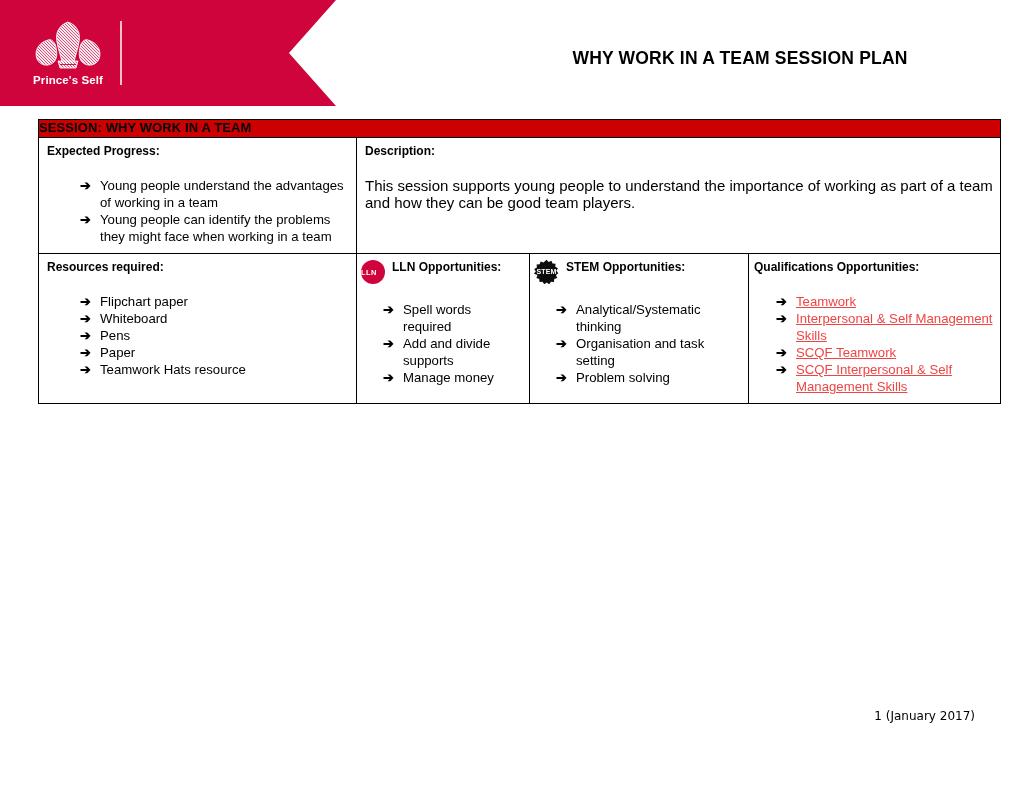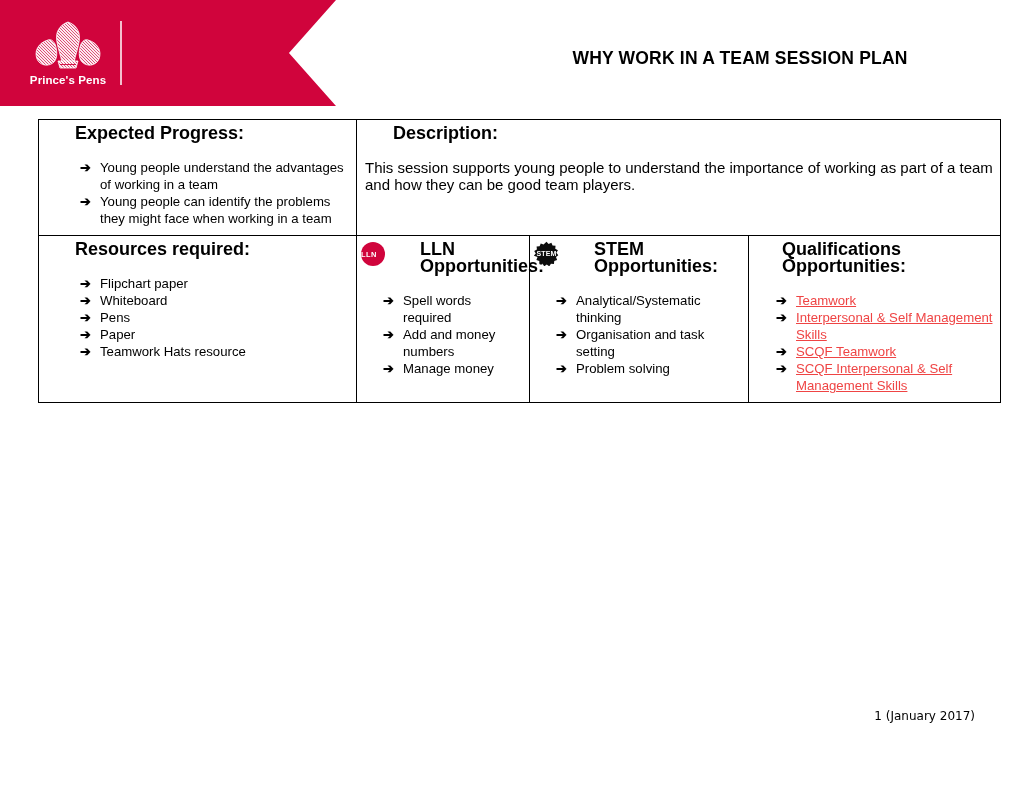--- a/index.html
+++ b/index.html
@@ -109,24 +109,23 @@
     font-size: 13px;
     font-weight: bold;
     letter-spacing: .1px;
     line-height: 15px;
   }
 
   .cell {
     padding: 5px 6px 8px 8px;
   }
   .cell-title {
-    font-size: 18px;
+    font-size: 12px;
     font-weight: bold;
     line-height: 17px;
-    margin-left: 28px;
   }
   .body-text {
     font-size: 15px;
     line-height: 17px;
   }
   .spacer-line { height: 17px; }
 
   ul.arrow-list {
     list-style: none;
     margin: 0;
@@ -227,37 +226,42 @@
         <path d="M17,20 C7,23 3,31 6,39 C9,46 18,47 23,42 C27,38 26,29 24,24 C22,20 19,19 17,20 Z" fill="url(#hatch)" stroke="#ffffff" stroke-width="0.8"></path>
 
         <path d="M57,20 C67,23 71,31 68,39 C65,46 56,47 51,42 C47,38 48,29 50,24 C52,20 55,19 57,20 Z" fill="url(#hatch)" stroke="#ffffff" stroke-width="0.8"></path>
 
         <path d="M37,2 C28,5 24,13 26,22 C27,29 30,36 31,43 L43,43 C44,36 47,29 48,22 C50,13 46,5 37,2 Z" fill="url(#hatch)" stroke="#ffffff" stroke-width="0.8"></path>
 
         <path d="M27,41 L47,41 L45,48 L29,48 Z" fill="url(#hatch)" stroke="#ffffff" stroke-width="0.8"></path>
         <path d="M29,44.5 L45,44.5" stroke="#D0043C" stroke-width="0.9"></path>
       </svg>
     </span>
-    <span class="crest-word">Prince's Pens</span>
+    <span class="crest-word">Prince's Self</span>
   </div>
   <div class="brand-divider"></div>
 </div>
 
 <div class="page-title">WHY WORK IN A TEAM SESSION PLAN</div>
 
 <div class="sheet">
   <table class="plan">
     <colgroup>
       <col style="width:318px">
       <col style="width:173px">
       <col style="width:219px">
       <col style="width:252px">
     </colgroup>
     <tbody>
 
+      <tr>
+        <td class="session-head" colspan="4">
+          <div class="session-head-text">SESSION: WHY WORK IN A TEAM</div>
+        </td>
+      </tr>
 
       <tr>
         <td colspan="1">
           <div class="cell">
             <div class="cell-title">Expected Progress:</div>
             <div class="spacer-line"></div>
             <ul class="arrow-list">
               <li>
                 <span class="arrow">➔</span>
                 <span>Young people understand the advantages of working in a team</span>
@@ -317,21 +321,21 @@
               <div class="cell-title">LLN Opportunities:</div>
             </div>
             <div class="spacer-line"></div>
             <ul class="arrow-list tight">
               <li>
                 <span class="arrow">➔</span>
                 <span>Spell words required</span>
               </li>
               <li>
                 <span class="arrow">➔</span>
-                <span>Add and money numbers</span>
+                <span>Add and divide supports</span>
               </li>
               <li>
                 <span class="arrow">➔</span>
                 <span>Manage money</span>
               </li>
             </ul>
           </div>
         </td>
 
         <td>

